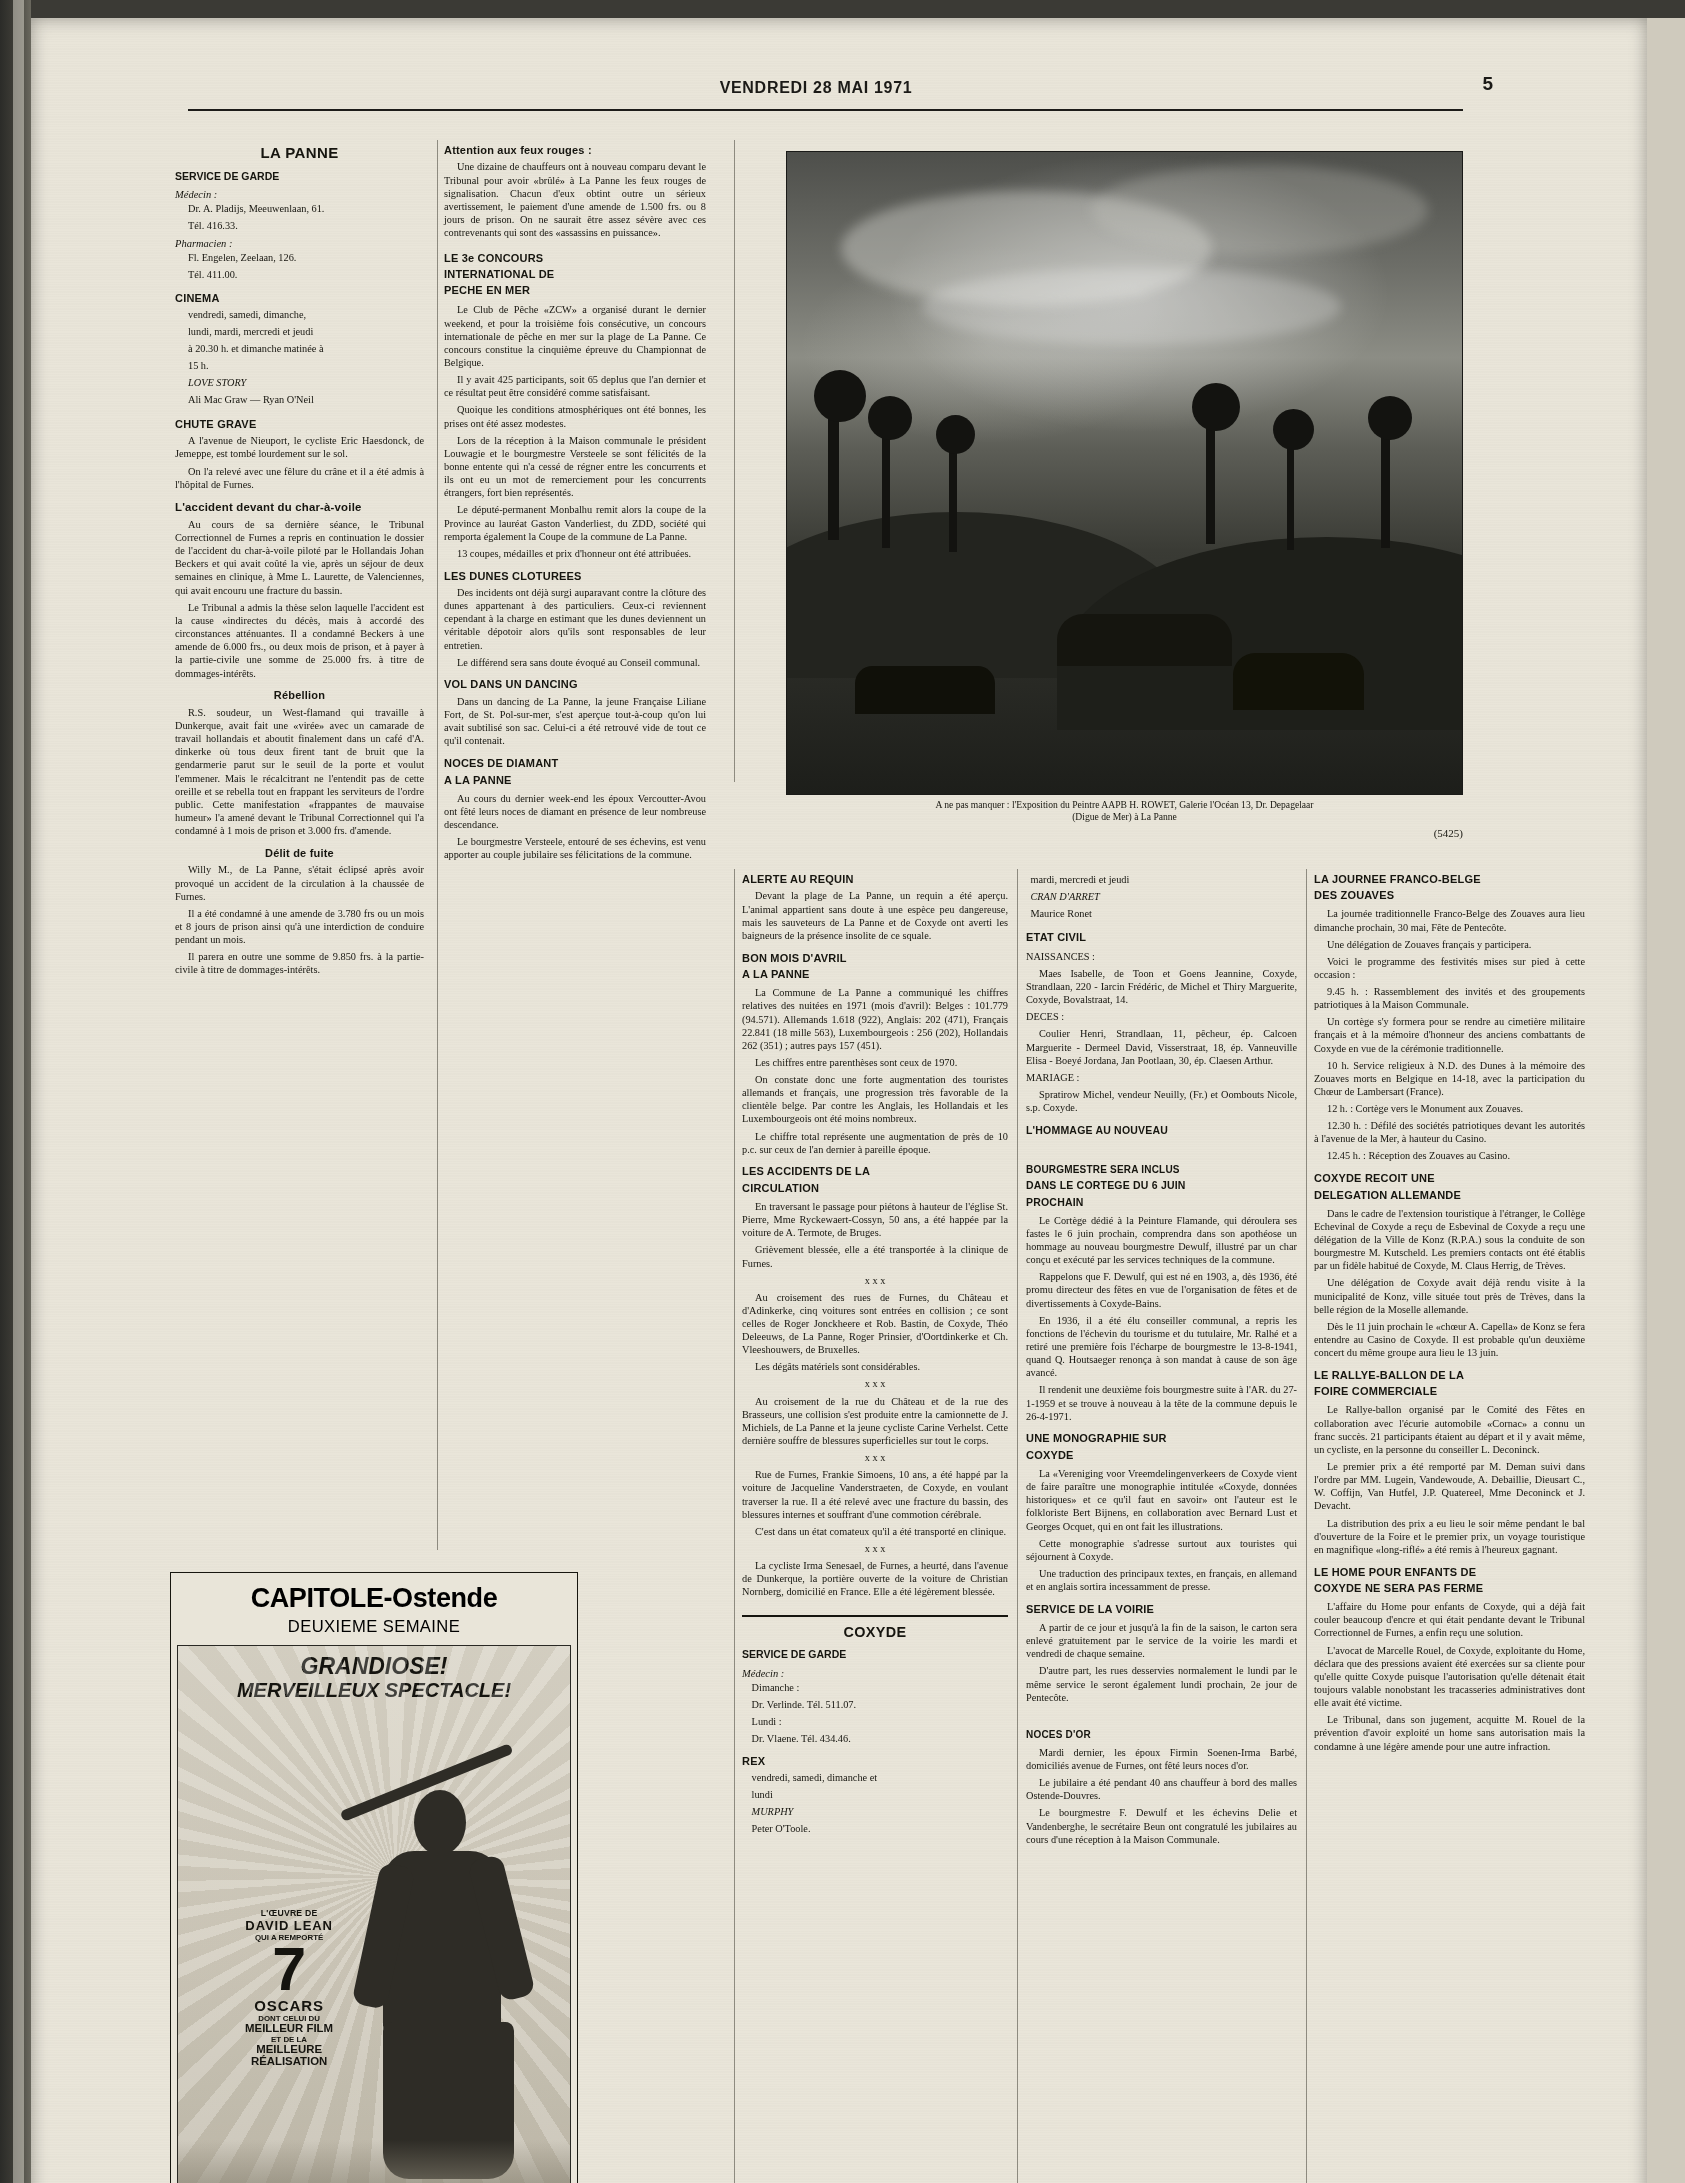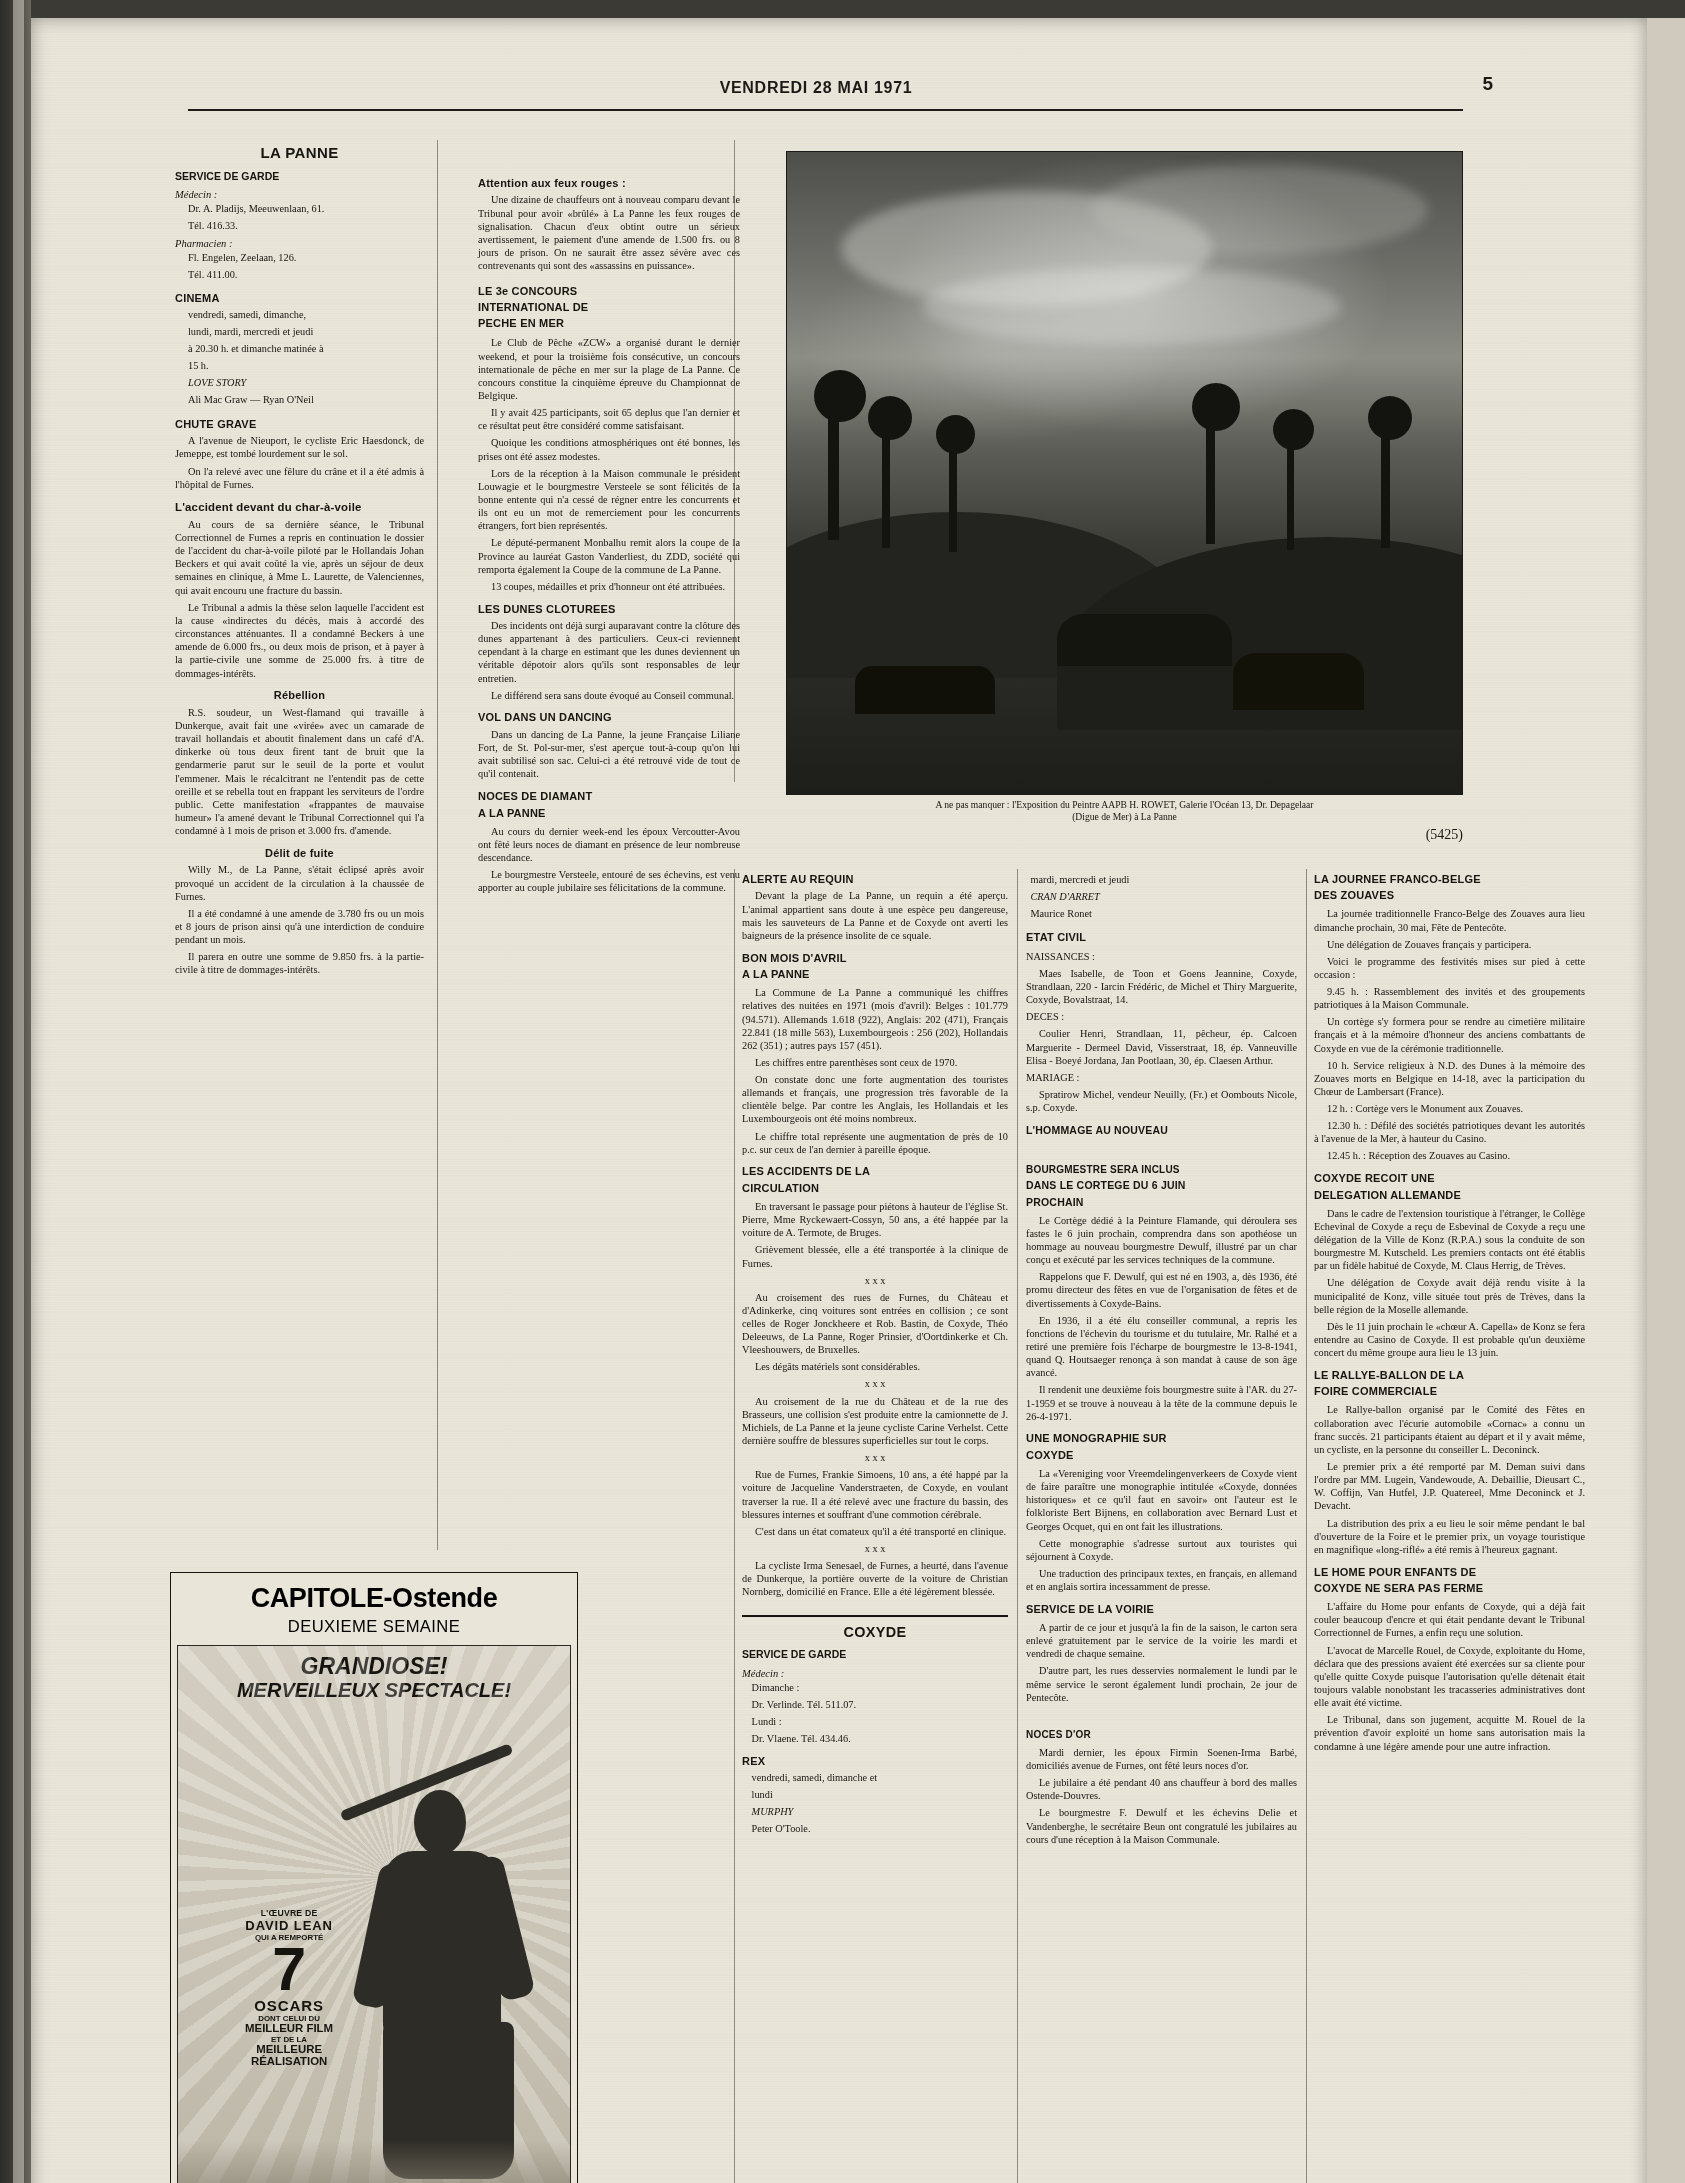--- a/index.html
+++ b/index.html
@@ -126,21 +126,21 @@
     position:absolute;
     background:#23241f;
     border-radius:50% 50% 0 0 / 70% 70% 0 0;
   }
   .caption {
     position:absolute;
     left:786px; top:799px; width:677px;
     font-size:9.6px; line-height:1.3; text-align:center;
     color:#17160f;
   }
-  .caption .n { font-size:14px; }
+  .caption .n { font-size:11px; }
 
   
   .ad {
     position:absolute;
     left:170px; top:1572px;
     width:406px; height:900px;
     border:1.7px solid #17160f;
     background:#e9e5d9;
     overflow:hidden;
   }
@@ -294,21 +294,21 @@
 
     <h3 class="secthead center" style="margin-top:9.6px;font-size:11px;">Rébellion</h3>
     <p class="t">R.S. soudeur, un West-flamand qui travaille à Dunkerque, avait fait une «virée» avec un camarade de travail hollandais et aboutit finalement dans un café d'A. dinkerke où tous deux firent tant de bruit que la gendarmerie parut sur le seuil de la porte et voulut l'emmener. Mais le récalcitrant ne l'entendit pas de cette oreille et se rebella tout en frappant les serviteurs de l'ordre public. Cette manifestation «frappantes de mauvaise humeur» l'a amené devant le Tribunal Correctionnel qui l'a condamné à 1 mois de prison et 3.000 frs. d'amende.</p>
 
     <h3 class="secthead center" style="margin-top:9.6px;font-size:11px;">Délit de fuite</h3>
     <p class="t">Willy M., de La Panne, s'était éclipsé après avoir provoqué un accident de la circulation à la chaussée de Furnes.</p>
     <p class="t">Il a été condamné à une amende de 3.780 frs ou un mois et 8 jours de prison ainsi qu'à une interdiction de conduire pendant un mois.</p>
     <p class="t">Il parera en outre une somme de 9.850 frs. à la partie-civile à titre de dommages-intérêts.</p>
   </div>
 
-  <div class="col" style="left:478px; top:144px; width:262px;margin-top:33px;">
+  <div class="col" style="left:444px; top:144px; width:262px;">
     <h3 class="secthead" style="font-size:11px;">Attention aux feux rouges :</h3>
     <p class="t">Une dizaine de chauffeurs ont à nouveau comparu devant le Tribunal pour avoir «brûlé» à La Panne les feux rouges de signalisation. Chacun d'eux obtint outre un sérieux avertissement, le paiement d'une amende de 1.500 frs. ou 8 jours de prison. On ne saurait être assez sévère avec ces contrevenants qui sont des «assassins en puissance».</p>
 
     <h3 class="secthead" style="margin-top:12.2px;font-size:11px;">LE 3e CONCOURS</h3>
     <h3 class="secthead" style="font-size:11px;">INTERNATIONAL DE</h3>
     <h3 class="secthead" style="font-size:11px;margin-bottom:7px;">PECHE EN MER</h3>
     <p class="t">Le Club de Pêche «ZCW» a organisé durant le dernier weekend, et pour la troisième fois consécutive, un concours internationale de pêche en mer sur la plage de La Panne. Ce concours constitue la cinquième épreuve du Championnat de Belgique.</p>
     <p class="t">Il y avait 425 participants, soit 65 deplus que l'an dernier et ce résultat peut être considéré comme satisfaisant.</p>
     <p class="t">Quoique les conditions atmosphériques ont été bonnes, les prises ont été assez modestes.</p>
     <p class="t">Lors de la réception à la Maison communale le président Louwagie et le bourgmestre Versteele se sont félicités de la bonne entente qui n'a cessé de régner entre les concurrents et ils ont eu un mot de remerciement pour les concurrents étrangers, fort bien représentés.</p>

